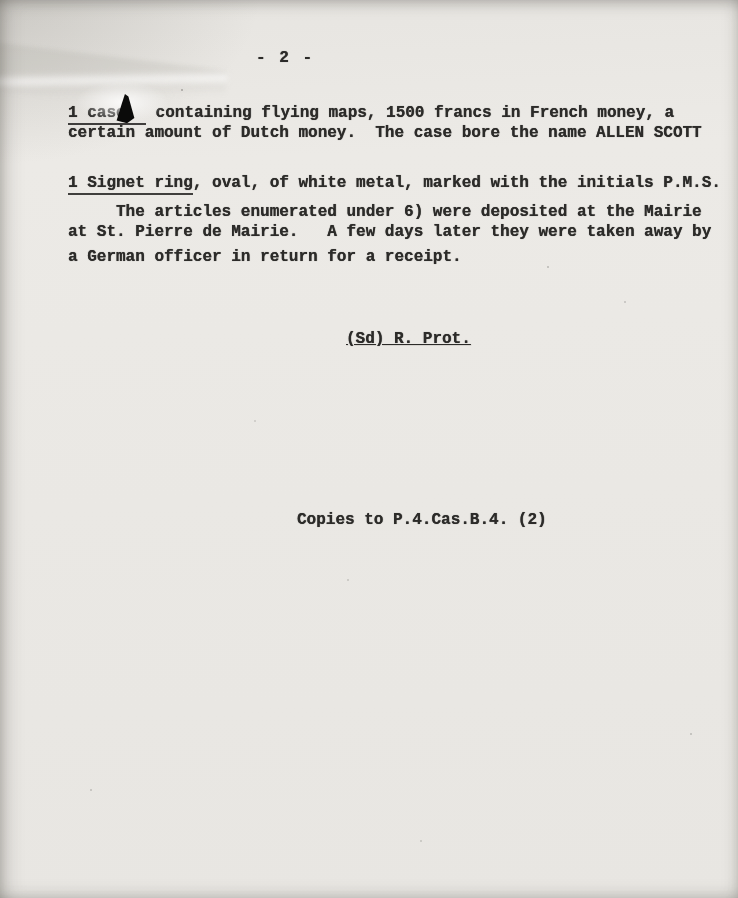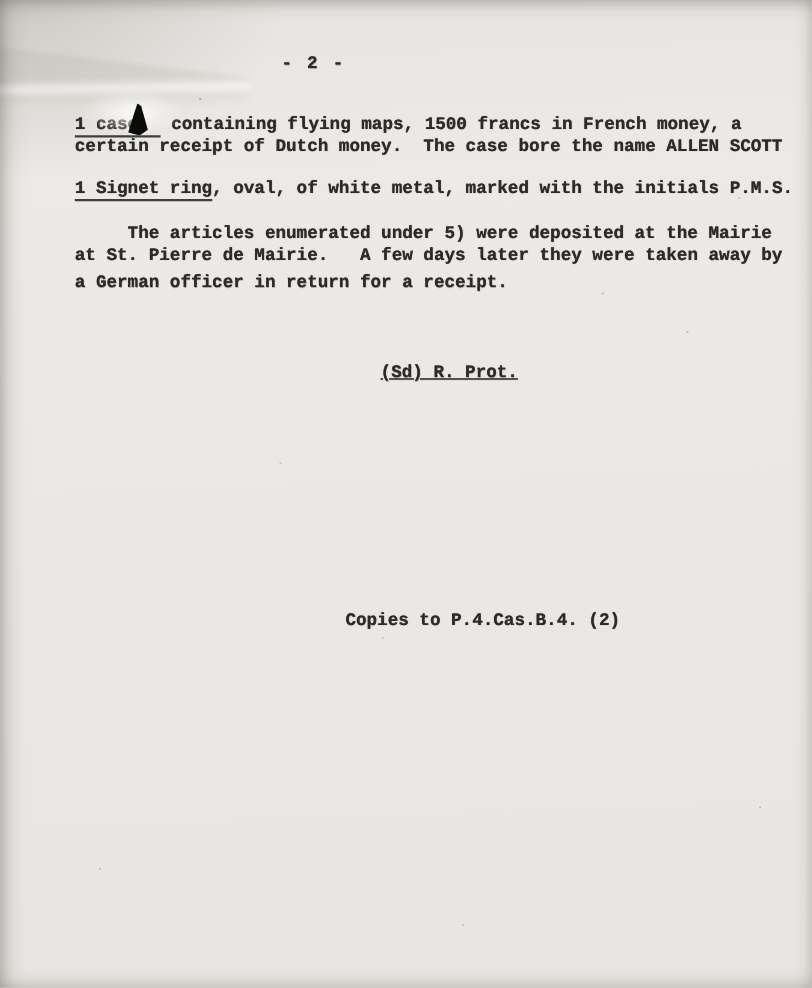--- a/index.html
+++ b/index.html
@@ -21,27 +21,27 @@
   }
   .u{
     display:inline-block;
     border-bottom:2px solid rgba(40,39,37,0.88);
     padding-bottom:1px;
   }
   .u-case{min-width:78px;} 
   .page-num{left:256px;top:49px;letter-spacing:2px;}
   .case1{left:68px;top:104px;}
   .case2{left:68px;top:124px;}
-  .signet{left:68px;top:162px;}
+  .signet{left:68px;top:174px;}
   .art1{left:116px;top:203px;}
   .art2{left:68px;top:223px;}
   .art3{left:68px;top:248px;}
   .sig1{left:346px;top:330px;text-decoration:underline;}
   .sig2{left:299px;top:360px;}
-  .copies{left:314px;top:511px;margin-top:44px;}
+  .copies{left:297px;top:511px;}
 
   
   .vignette{
     position:absolute;inset:0;pointer-events:none;
     box-shadow:
       inset 14px 0 22px -14px rgba(70,68,62,0.45),
       inset 0 10px 18px -10px rgba(70,68,62,0.40),
       inset -10px 0 18px -12px rgba(70,68,62,0.28),
       inset 0 -12px 20px -14px rgba(70,68,62,0.32);
   }
@@ -90,25 +90,25 @@
 
 <div class="page">
 
   <div class="corner-shade"></div>
   <div class="crease"></div>
   <div class="specks"></div>
 
   <div class="line page-num">- 2 -</div>
 
   <div class="line case1"><span class="u u-case">1 case</span><span> containing flying maps, 1500 francs in French money, a</span></div>
-  <div class="line case2">certain receipt of Dutch money.  The case bore the name ALLEN SCOTT</div>
+  <div class="line case2">certain amount of Dutch money.  The case bore the name ALLEN SCOTT</div>
 
   <div class="line signet"><span class="u">1 Signet ring</span><span>, oval, of white metal, marked with the initials P.M.S.</span></div>
 
-  <div class="line art1">The articles enumerated under 5) were deposited at the Mairie</div>
+  <div class="line art1">The articles enumerated under 6) were deposited at the Mairie</div>
   <div class="line art2">at St. Pierre de Mairie.   A few days later they were taken away by</div>
   <div class="line art3">a German officer in return for a receipt.</div>
 
   <div class="line sig1">(Sd) R. Prot.</div>
 
   <div class="line copies">Copies to P.4.Cas.B.4. (2)</div>
 
   <div class="tear-light"></div>
   <div class="tear"></div>
 

